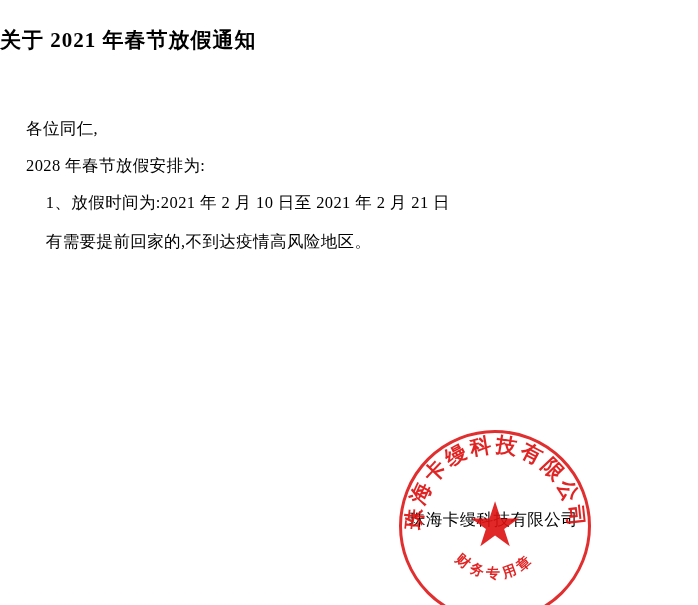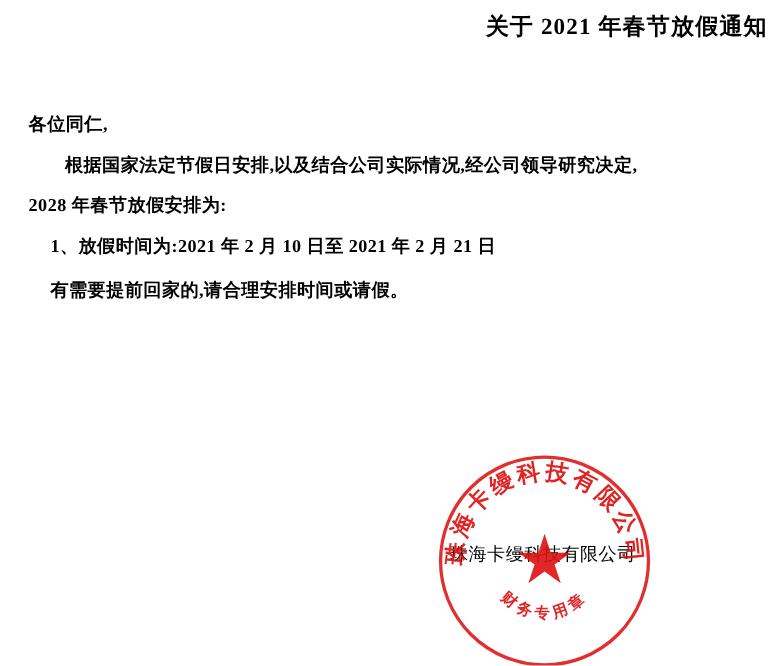--- a/index.html
+++ b/index.html
@@ -14,31 +14,30 @@
     color: #000000;
     overflow: hidden;
   }
   .page {
     position: relative;
     width: 698px;
     height: 605px;
     box-sizing: border-box;
   }
   .doc-title {
-    text-align: right;
+    text-align: left;
     font-size: 21px;
     font-weight: bold;
     letter-spacing: 1px;
-    margin-top: 10px;
+    margin-top: 26px;
     margin-bottom: 0;
   }
   .body-block {
     margin-top: 56px;
     padding: 0 26px 0 26px;
-    font-weight: bold;
   }
   .para {
     font-size: 16.5px;
     line-height: 2.25;
     margin: 0;
     letter-spacing: 0.4px;
   }
   .indent1 {
     text-indent: 2em;
   }
@@ -111,24 +110,23 @@
 </style>
 </head>
 <body>
 
 <div class="page">
 
   <div class="doc-title">关于 2021 年春节放假通知</div>
 
   <div class="body-block">
     <p class="para">各位同仁,</p>
-    <p class="para indent1">根据国家法定节假日安排,以及结合公司实际情况,经公司领导研究决定,</p>
     <p class="para">2028 年春节放假安排为:</p>
     <p class="para indent-list">1、放假时间为:2021 年 2 月 10 日至 2021 年 2 月 21 日</p>
-    <p class="para indent-list gap-small">有需要提前回家的,请合理安排时间或请假。</p>
+    <p class="para indent-list gap-small">有需要提前回家的,不到达疫情高风险地区。</p>
   </div>
 
   <div class="signature">
     <div class="sig-line">珠海卡缦科技有限公司</div>
   </div>
 
   <div class="seal">
     <div class="seal-ring"></div>
     <svg class="seal-text-svg" width="192" height="192" viewBox="0 0 192 192">
       <defs>

